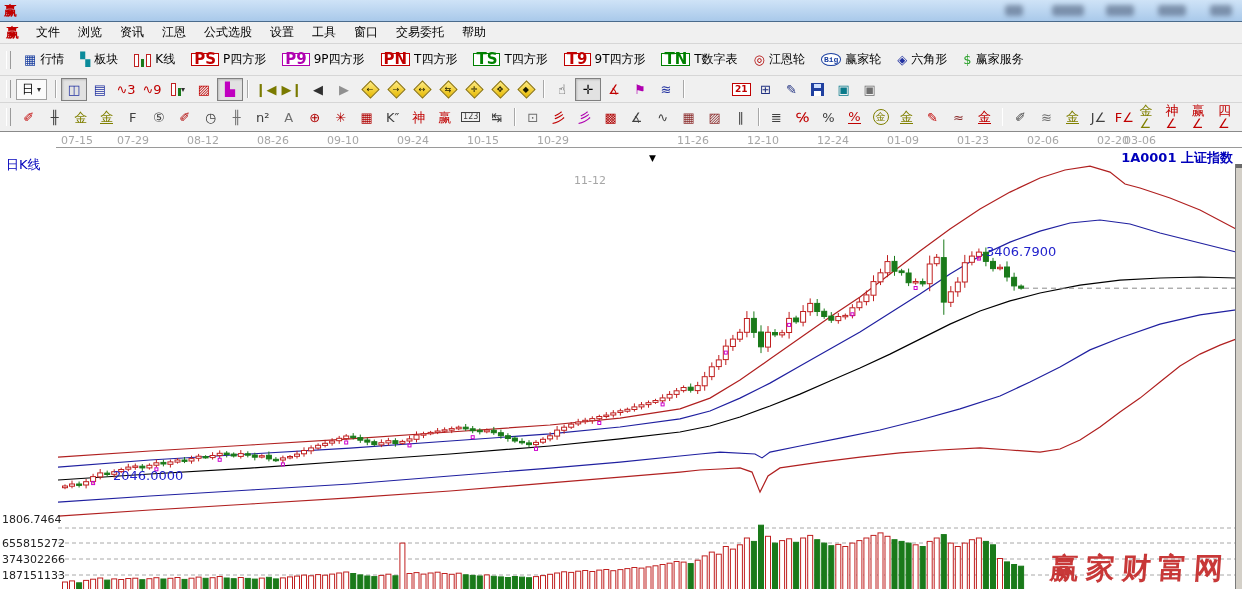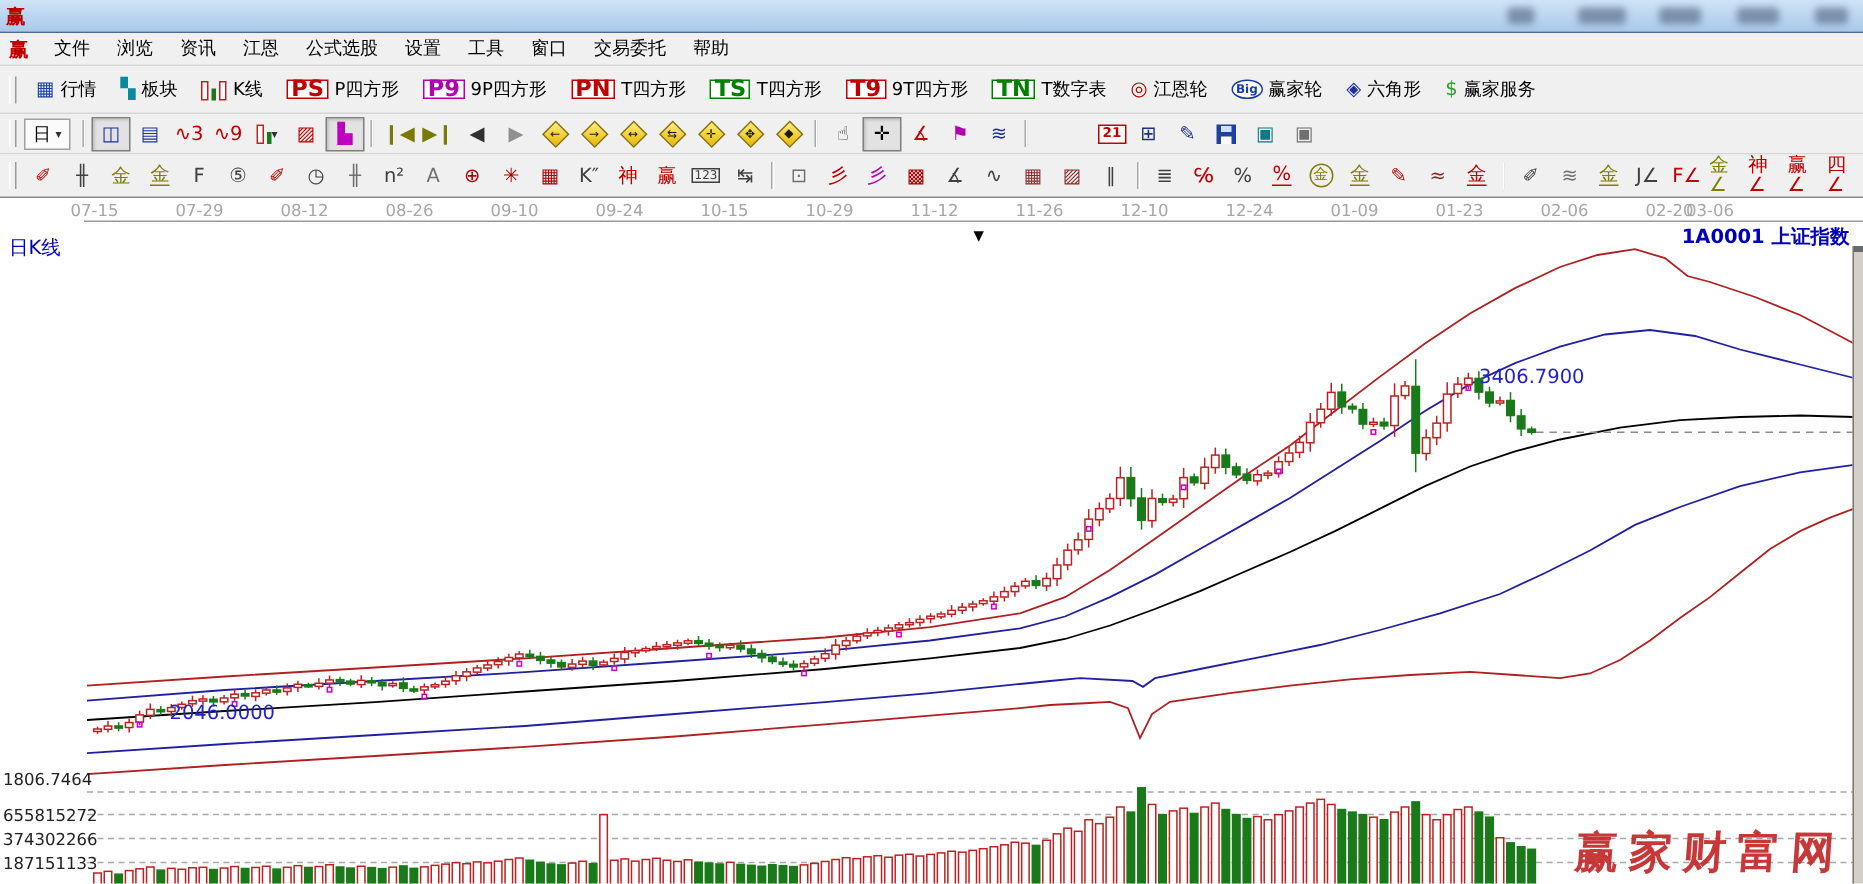--- a/index.html
+++ b/index.html
@@ -18,21 +18,21 @@
   .menu-item{padding:2px 9px;cursor:default;}
   
   .toolbar{background:#f0f0f0;display:flex;align-items:center;padding-left:4px;}
   #toolbar2{height:31px;border-bottom:1px solid #d6d6d6;font-size:12px;}
   #toolbar3{height:26px;border-bottom:1px solid #d6d6d6;}
   #toolbar4{height:28px;border-bottom:1px solid #8a8a8a;}
   .grip{width:3px;height:18px;border-left:1px solid #fff;border-right:1px solid #9a9a9a;margin:0 5px 0 2px;}
   .vsep{width:1px;height:18px;background:#a8a8a8;border-right:1px solid #fff;margin:0 4px;}
   .tbtn2{display:flex;align-items:center;gap:4px;padding:3px 7px;border:1px solid transparent;}
   .badge-icon{border:1px solid;font-size:15px;font-weight:bold;padding:0 2px;line-height:11px;background:#fff;}
-  .badge-icon.round{border-radius:50%;font-size:8px;}
+  .badge-icon.round{border-radius:50%;font-size:8px;font-family:Liberation Mono, monospace;}
   .glyph-icon{font-size:13px;line-height:1;}
   .kicon{display:inline-flex;gap:2px;align-items:flex-end;height:14px;}
   .kc{width:3px;}
   .kc.r{height:11px;border:1px solid #c02020;background:#fff;}
   .kc.g{height:8px;background:#1a7a1a;}
   .tb3btn,.tb4btn{min-width:22px;height:21px;display:flex;align-items:center;justify-content:center;
     border:1px solid transparent;font-size:13px;padding:0 1px;}
   .tb3btn.pressed{border:1px solid #808080;background:#e2e2e2;box-shadow:inset 1px 1px 2px #bbb;}
   .period-btn{display:flex;align-items:center;gap:3px;border:1px solid #a0a0a0;background:#fbfbfb;
     padding:1px 5px;font-size:12px;height:17px;margin-right:4px;}
@@ -850,29 +850,29 @@
       <rect x="1004.5" y="135.0" width="5" height="10.0" fill="#1a7a1a" stroke="#1a7a1a" stroke-width="1"></rect>
       <rect x="1011.6" y="432.5" width="5" height="26.5" fill="#1a7a1a" stroke="#1a7a1a" stroke-width="1"></rect>
       <line x1="1014.1" y1="140.7" x2="1014.1" y2="158.7" stroke="#1a7a1a" stroke-width="1"></line>
       <rect x="1011.6" y="145.3" width="5" height="8.6" fill="#1a7a1a" stroke="#1a7a1a" stroke-width="1"></rect>
       <rect x="1018.6" y="434.2" width="5" height="24.8" fill="#1a7a1a" stroke="#1a7a1a" stroke-width="1"></rect>
       <line x1="1021.1" y1="152.4" x2="1021.1" y2="157.7" stroke="#1a7a1a" stroke-width="1"></line>
       <rect x="1018.6" y="154.1" width="5" height="2.1" fill="#1a7a1a" stroke="#1a7a1a" stroke-width="1"></rect>
       <line x1="1024" y1="156.2" x2="1236" y2="156.2" stroke="#8a8a8a" stroke-width="1" stroke-dasharray="5 4"></line>
     </svg>
   <div id="dates-row">
-      <span class="date-label" style="left: 63px;">07-15</span>
+      <span class="date-label" style="left: 77px;">07-15</span>
       <span class="date-label" style="left: 133px;">07-29</span>
       <span class="date-label" style="left: 203px;">08-12</span>
       <span class="date-label" style="left: 273px;">08-26</span>
       <span class="date-label" style="left: 343px;">09-10</span>
       <span class="date-label" style="left: 413px;">09-24</span>
       <span class="date-label" style="left: 483px;">10-15</span>
       <span class="date-label" style="left: 553px;">10-29</span>
-      <span class="date-label" style="left: 623px;">11-12</span>
+      <span class="date-label" style="left: 590px; margin-top: 40px;">11-12</span>
       <span class="date-label" style="left: 693px;">11-26</span>
       <span class="date-label" style="left: 763px;">12-10</span>
       <span class="date-label" style="left: 833px;">12-24</span>
       <span class="date-label" style="left: 903px;">01-09</span>
       <span class="date-label" style="left: 973px;">01-23</span>
       <span class="date-label" style="left: 1043px;">02-06</span>
       <span class="date-label" style="left: 1113px;">02-20</span>
       <span class="date-label" style="left: 1140px;">03-06</span>
     </div>
   <div id="pane-separator"></div>

